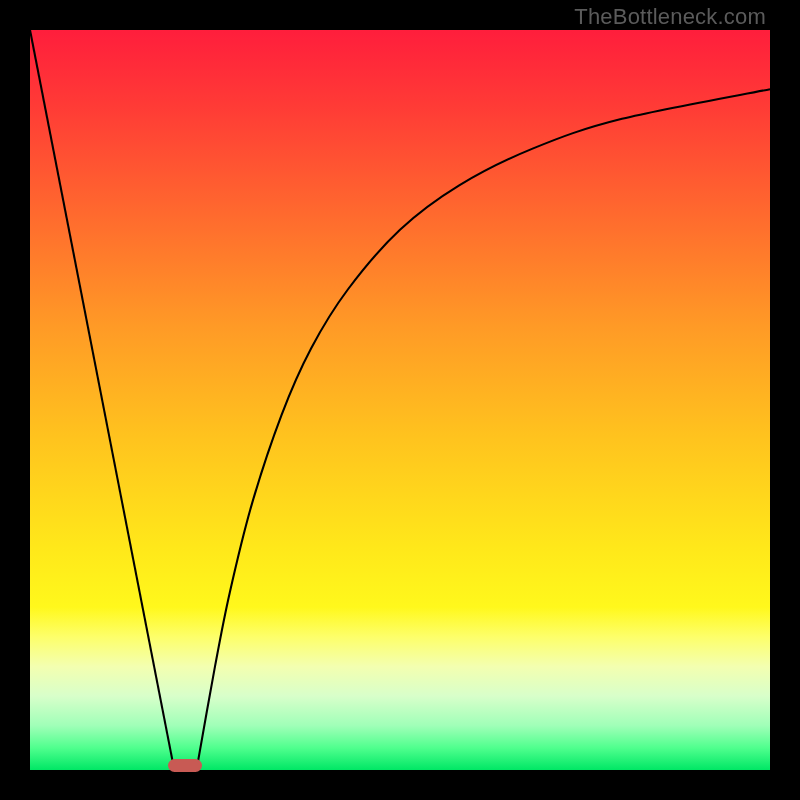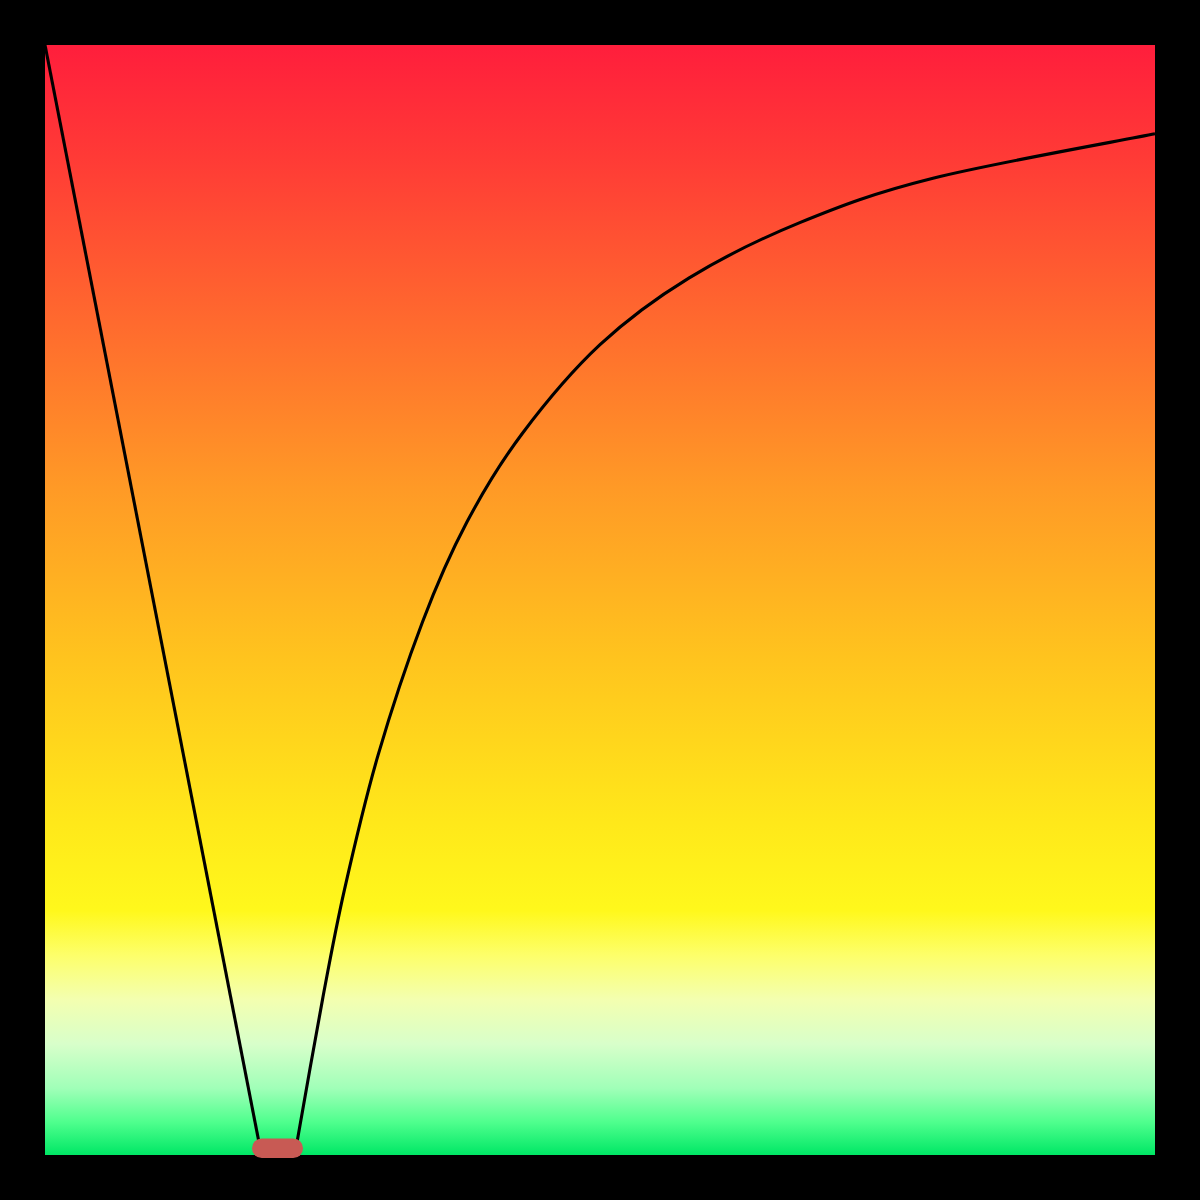--- a/index.html
+++ b/index.html
@@ -86,14 +86,15 @@
 
     <svg class="curves" viewBox="0 0 100 100" preserveAspectRatio="none">
       <path id="left-line-path" fill="none" stroke="#000000" stroke-width="0.28" d="M0.000 0.000 L19.500 100.000"></path>
       <path id="right-curve-path" fill="none" stroke="#000000" stroke-width="0.28" d="M22.500 100.000 C22.917 97.667, 24.250 90.000, 25.000 86.000 C25.750 82.000, 26.167 79.667, 27.000 76.000 C27.833 72.333, 28.833 68.000, 30.000 64.000 C31.167 60.000, 32.667 55.500, 34.000 52.000 C35.333 48.500, 36.500 45.833, 38.000 43.000 C39.500 40.167, 41.000 37.667, 43.000 35.000 C45.000 32.333, 47.500 29.333, 50.000 27.000 C52.500 24.667, 55.000 22.833, 58.000 21.000 C61.000 19.167, 64.333 17.500, 68.000 16.000 C71.667 14.500, 74.667 13.333, 80.000 12.000 C85.333 10.667, 96.667 8.667, 100.000 8.000"></path>
     </svg>
 
     <div id="marker" class="marker" style="left: 138.38px; top: 729.27px; width: 34.04px; height: 12.58px; background: rgb(200, 90, 84);"></div>
 
   </div>
 
+  <div class="watermark">TheBottleneck.com</div>
 
 </div>
 
 </body></html>

